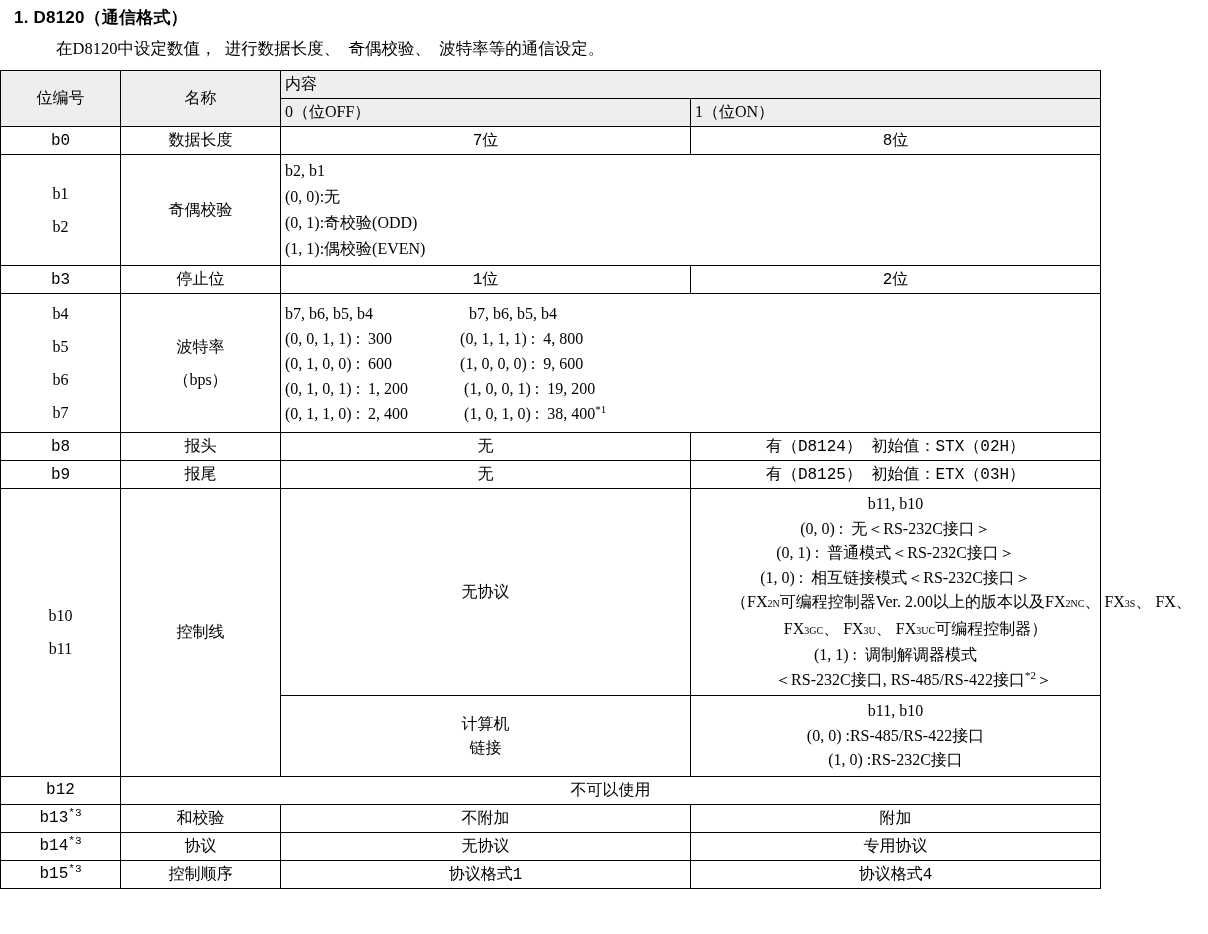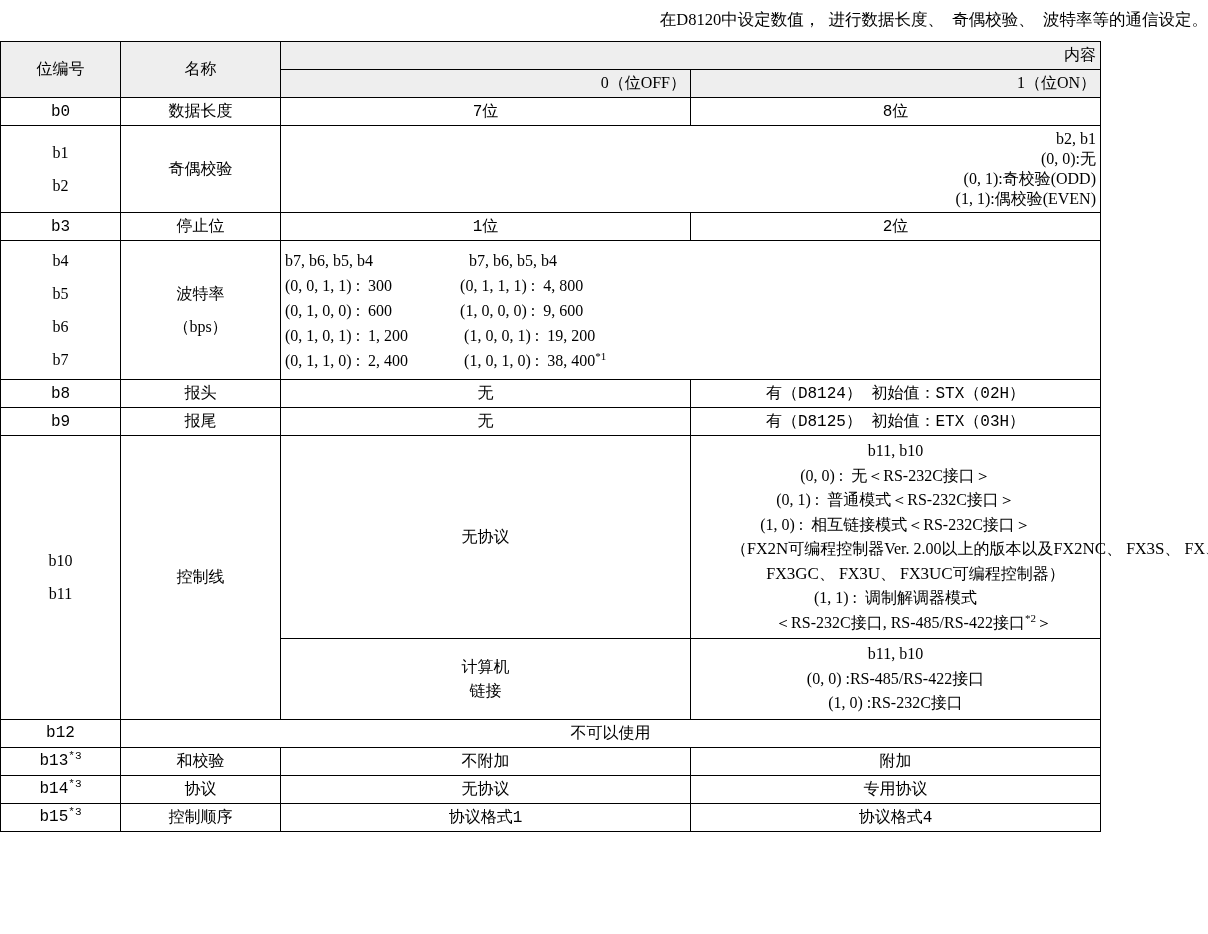--- a/index.html
+++ b/index.html
@@ -25,21 +25,20 @@
     font-size: 17px;
     font-weight: bold;
     margin: 6px 0 0 14px;
     letter-spacing: 0.2px;
   }
   .intro {
     margin-left: 56px;
     margin-top: 7px;
     font-size: 16.5px;
     line-height: 25px;
-    text-align: right;
   }
   .intro div {
     white-space: pre;
   }
   table.spec {
     border-collapse: collapse;
     margin-top: 9px;
     width: 1100px;
     table-layout: fixed;
   }
@@ -52,36 +51,36 @@
   }
   .topline td, .topline th {
     border-top: 3px solid #000000;
   }
   .thickbottom td {
     border-bottom: 3px solid #000000;
   }
   .ctr { text-align: center; }
   .hdr-content {
     background: #eeeeee;
-    text-align: right;
+    text-align: left;
     font-size: 16.5px;
   }
   .hdr-cell {
     background: #eeeeee;
     text-align: center;
   }
   .col-bit { width: 120px; }
   .col-name { width: 160px; }
   .col-v0 { width: 410px; }
   .col-v1 { width: 410px; }
   .multiline {
     white-space: pre;
-    line-height: 20px;
-    font-size: 16px;
-    text-align: right;
+    line-height: 26px;
+    font-size: 16px;
+    text-align: left;
     padding-left: 6px;
   }
   .bitstack {
     white-space: pre;
     line-height: 33px;
     text-align: center;
   }
   .baud {
     white-space: pre;
     line-height: 25px;
@@ -102,30 +101,31 @@
     font-size: 16px;
     text-align: center;
     padding-left: 6px;
   }
   sup {
     font-size: 11px;
     vertical-align: super;
     line-height: 0;
   }
   .small-caps-sub {
-    font-size: 17px;
+    font-size: 10px;
   }
   .nowrap { white-space: nowrap; }
   .cellpad { padding: 6px 4px; font-family: Liberation Mono, monospace; }
 </style>
 </head>
 <body>
 
 <div class="page">
 
+  <div class="heading">1. D8120（通信格式）</div>
 
   <div class="intro">
     <div>在D8120中设定数值，  进行数据长度、  奇偶校验、  波特率等的通信设定。</div>
   </div>
 
   <table class="spec">
     <colgroup>
       <col class="col-bit">
         <col class="col-name">
         <col class="col-v0">

